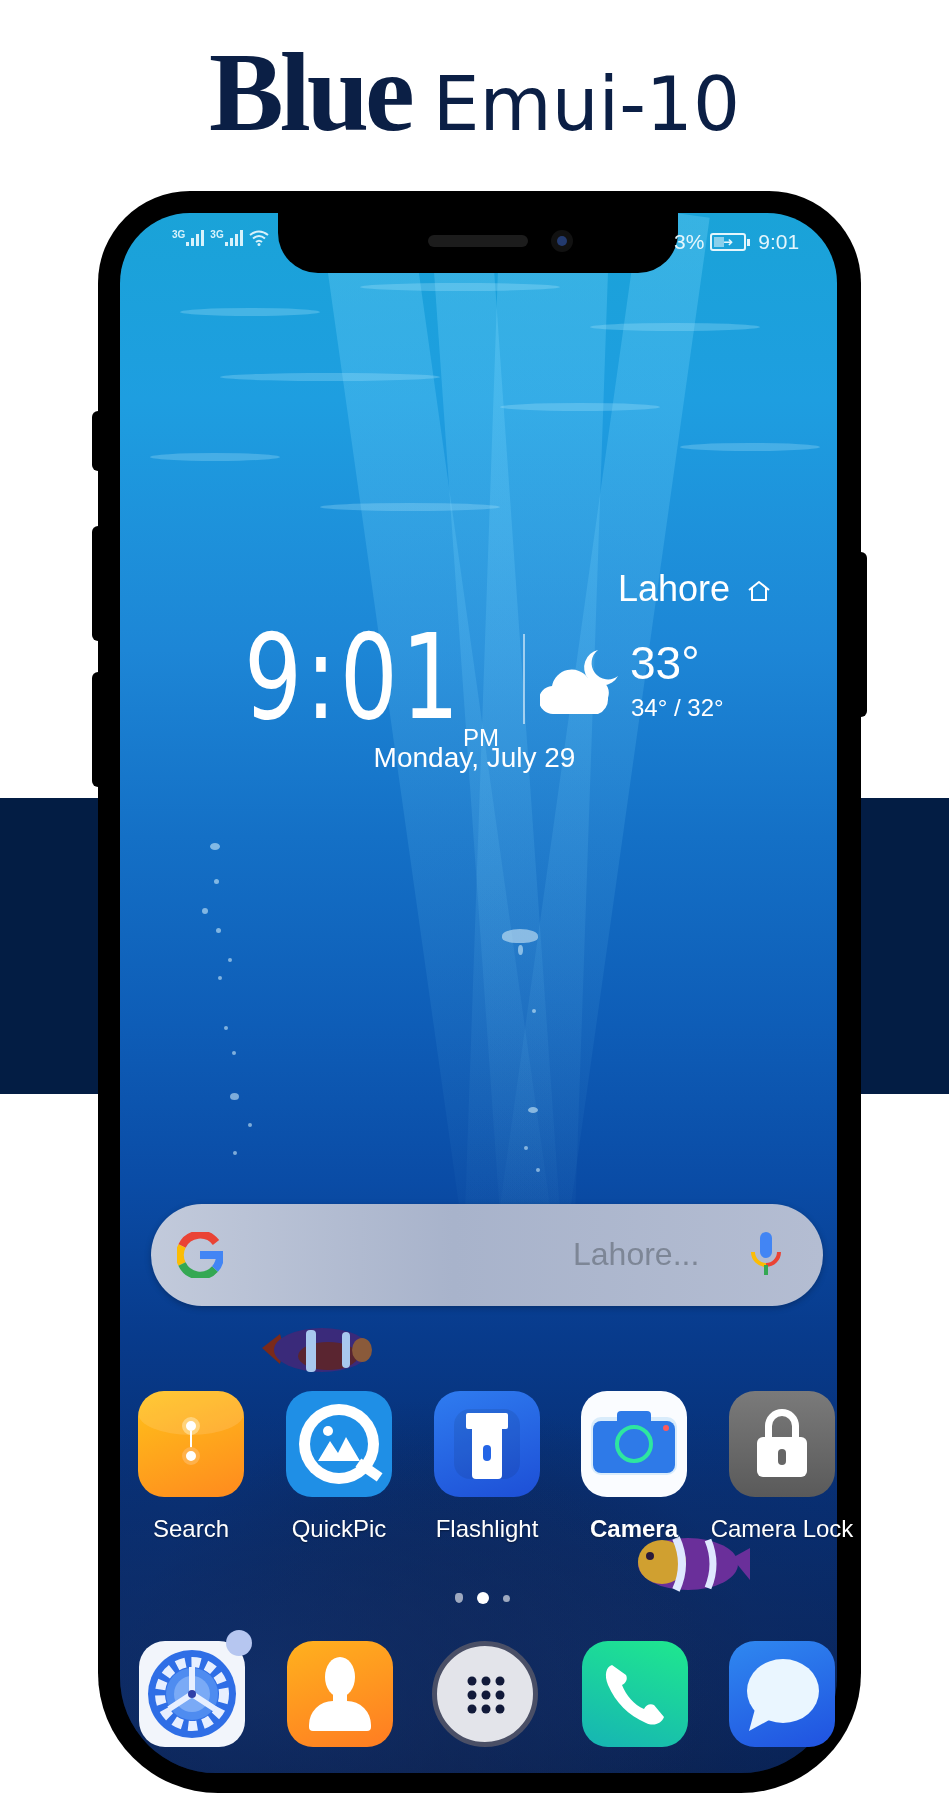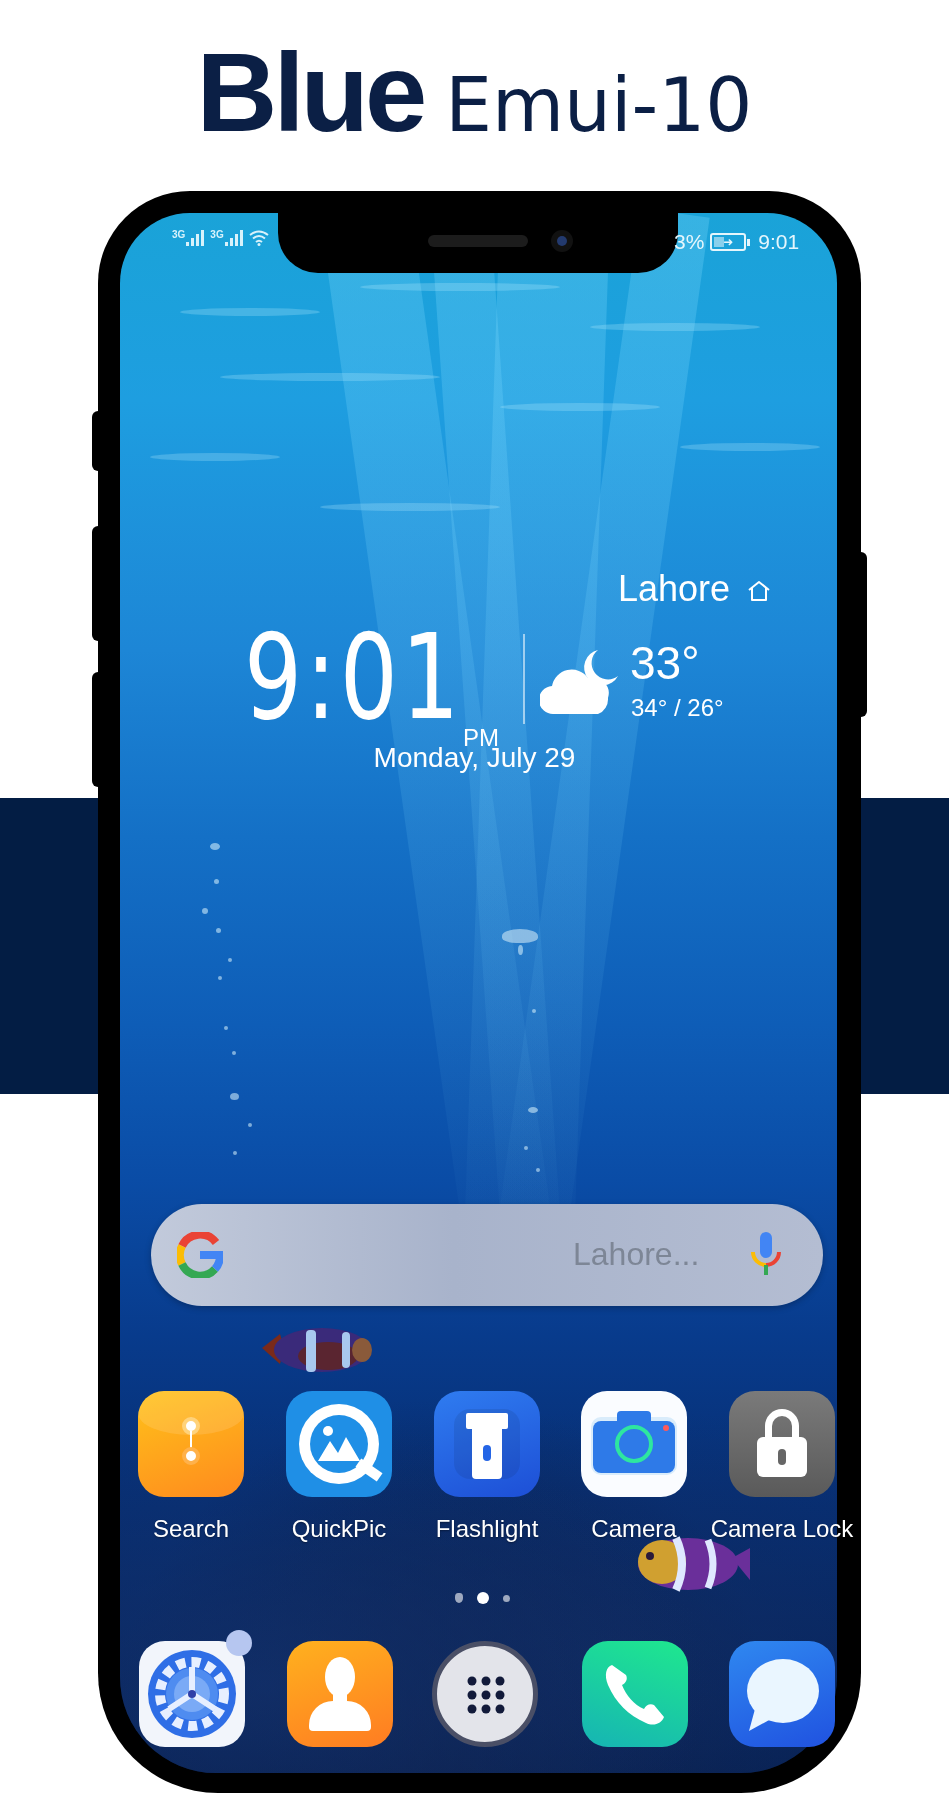--- a/index.html
+++ b/index.html
@@ -1,21 +1,21 @@
 <!DOCTYPE html>
 <html><head>
 <meta charset="utf-8">
 <style>
   * { box-sizing: border-box; margin: 0; padding: 0; }
   html, body { width: 949px; height: 1793px; background: #ffffff; overflow: hidden; }
   body { position: relative; font-family: "Liberation Sans", "DejaVu Sans", sans-serif; }
 
   
   .promo-title { position: absolute; top: 28px; left: 0; width: 949px; text-align: center; color: #0b1f45; white-space: nowrap; }
-  .promo-title .bold { font-family: Liberation Sans, sans-serif; font-weight: bold; font-size: 112px; letter-spacing: -4px; vertical-align: baseline; }
+  .promo-title .bold { font-family: Liberation Serif, serif; font-weight: bold; font-size: 112px; letter-spacing: -4px; vertical-align: baseline; }
   .promo-title .light { font-family: "DejaVu Sans", sans-serif; font-weight: normal; font-size: 74px; margin-left: 22px; letter-spacing: 0px; }
 
   .band { position: absolute; left: 0; top: 798px; width: 949px; height: 296px; background: #031d44; }
 
   
   .side-btn { position: absolute; background: #000; border-radius: 6px; }
   .phone { position: absolute; left: 98px; top: 191px; width: 763px; height: 1602px; background: #000; border-radius: 92px 92px 120px 120px; }
   .screen { position: absolute; left: 120px; top: 213px; width: 717px; height: 1560px; border-radius: 70px 70px 96px 96px; overflow: hidden;
     background: linear-gradient(180deg, #1aa3d8 0%, #1e9ee0 12%, #1d86d6 28%, #1470c6 40%, #0e5db7 52%, #0a4ca6 62%, #083b8c 72%, #072f74 82%, #061f50 100%); }
   .sunray { position: absolute; top: 0; height: 1100px; background: linear-gradient(180deg, rgba(130,220,255,0.28), rgba(130,220,255,0)); transform-origin: top center; }
@@ -193,21 +193,21 @@
 <div class="clock">
   <span>9</span><span>:</span><span>01</span>
 </div>
 <div class="ampm">PM</div>
 <div class="divider-v"></div>
 <svg class="weather-icon" viewBox="0 0 82 78">
   <path d="M58 8 A18 18 0 1 0 78 34 A14 14 0 1 1 58 8 Z" fill="#fff"></path>
   <path d="M14 72 A14 14 0 0 1 12 44 A20 20 0 0 1 48 36 A16 16 0 0 1 68 56 A16 16 0 0 1 58 72 Z" fill="#fff"></path>
 </svg>
 <div class="temp">33°</div>
-<div class="range">34° / 26°</div>
+<div class="range">34° / 32°</div>
 <div class="date">Monday, July 29</div>
 
 <div class="search">
   <svg class="g-logo" viewBox="0 0 46 46">
     <path d="M44 23.5 H23 V32 H36 C34 38 29 41 23 41 A18 18 0 1 1 34.5 9.5" stroke="none" fill="none"></path>
     <path d="M39 10.5 A20 20 0 0 0 5 14" stroke="#ea4335" stroke-width="8" fill="none"></path>
     <path d="M5 14 A20 20 0 0 0 5 32" stroke="#fbbc05" stroke-width="8" fill="none"></path>
     <path d="M5 32 A20 20 0 0 0 38 37" stroke="#34a853" stroke-width="8" fill="none"></path>
     <path d="M38 37 A20 20 0 0 0 43 23 H23" stroke="#4285f4" stroke-width="8" fill="none"></path>
   </svg>
@@ -243,21 +243,21 @@
 </div>
 <div class="app" style="left:413px;top:1391px;">
   <div class="icon" style="background:linear-gradient(160deg,#2f7cf0,#1d4fd6);">
     <div style="position:absolute;left:20px;top:18px;width:66px;height:70px;border-radius:16px;background:rgba(0,0,0,0.08);"></div>
     <div style="position:absolute;left:32px;top:22px;width:42px;height:16px;background:#fff;border-radius:2px;"></div>
     <div style="position:absolute;left:38px;top:38px;width:30px;height:50px;background:#fff;border-radius:0 0 4px 4px;"></div>
     <div style="position:absolute;left:49px;top:54px;width:8px;height:16px;border-radius:4px;background:#2465e6;"></div>
   </div>
   <div class="label">Flashlight</div>
 </div>
-<div class="app" style="left:560px;top:1391px;">
+<div class="app" style="left:560px;top:1391px;font-weight:bold;">
   <div class="icon" style="background:#fafcff;">
     <div style="position:absolute;left:10px;top:26px;width:86px;height:58px;border-radius:10px;background:#d9ecfb;"></div>
     <div style="position:absolute;left:36px;top:20px;width:34px;height:12px;border-radius:4px 4px 0 0;background:#2e7ae8;"></div>
     <div style="position:absolute;left:12px;top:30px;width:82px;height:52px;border-radius:8px;background:#2e7ae8;"></div>
     <div style="position:absolute;left:34px;top:34px;width:38px;height:38px;border-radius:50%;border:4px solid #2ee6a0;"></div>
     <div style="position:absolute;left:82px;top:34px;width:6px;height:6px;border-radius:50%;background:#ff5a5a;"></div>
   </div>
   <div class="label">Camera</div>
 </div>
 <div class="app" style="left:708px;top:1391px;">

